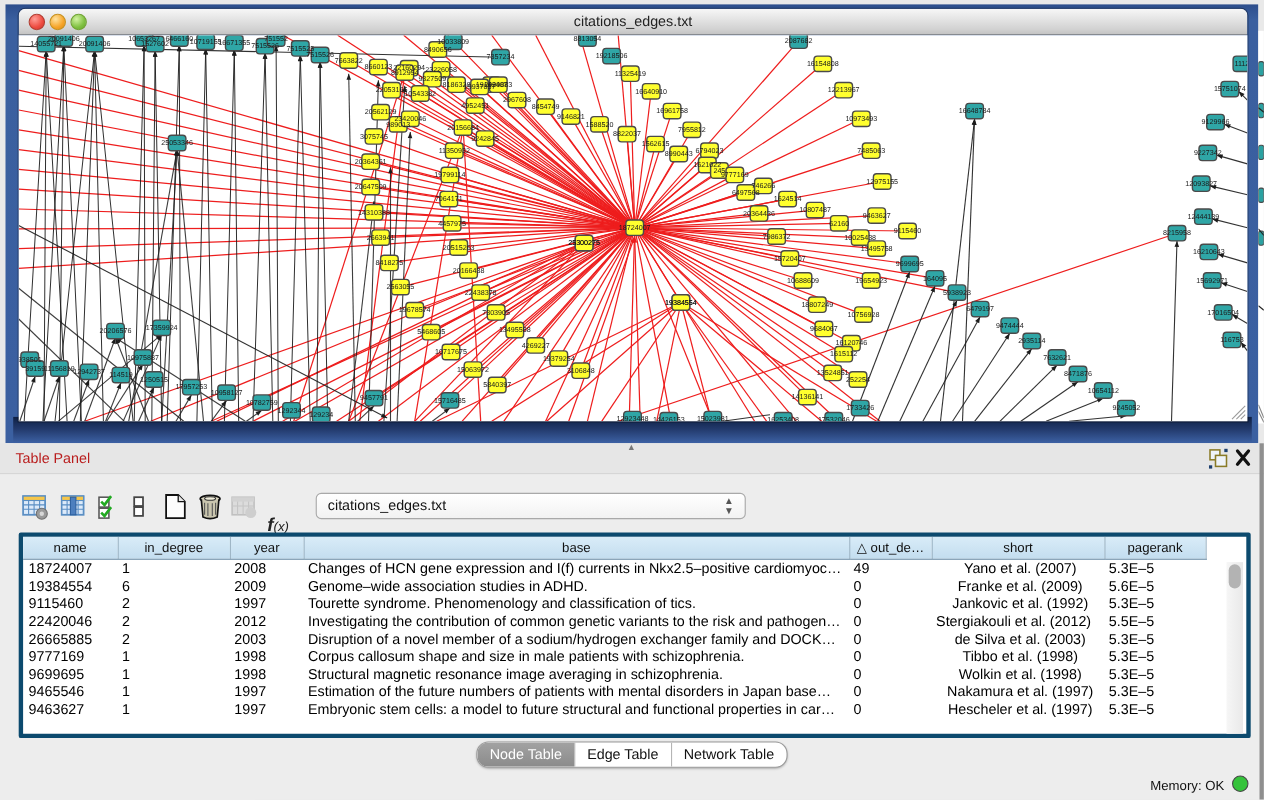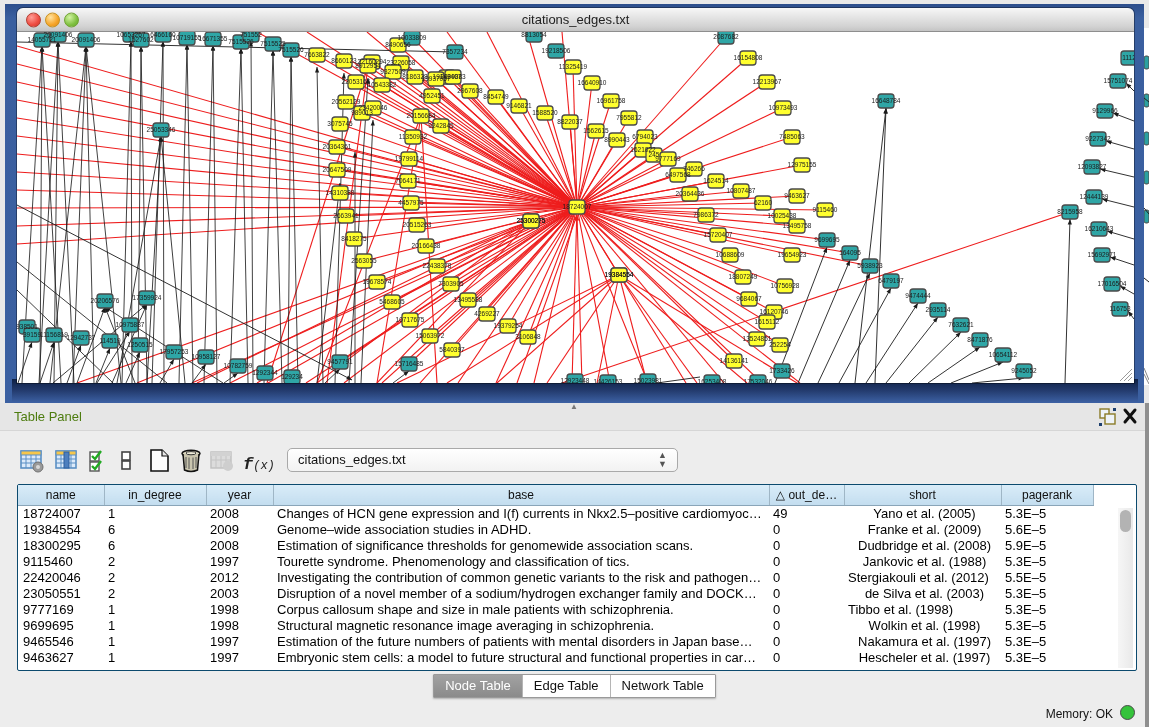--- a/index.html
+++ b/index.html
@@ -7,35 +7,35 @@
 #shadow{position:absolute;left:12px;top:379px;width:1126px;height:24px;background:linear-gradient(#0e2044 0%,#22396b 45%,#3d62a5 100%)}
 #win{position:absolute;left:17px;top:8px;width:1117px;height:375px;border-radius:6px 6px 0 0;box-shadow:0 0 0 1px rgba(0,0,0,.35)}
 #titlebar{height:24px;border-radius:6px 6px 0 0;background:linear-gradient(#f7f7f7,#d2d2d2 80%,#c4c4c4);border-bottom:1px solid #8e8e8e;position:relative}
 #titlebar .t{position:absolute;left:0;right:0;top:4px;text-align:center;font-size:13px;color:#222}
 .tl{position:absolute;top:12px;width:15px;height:15px;border-radius:50%;transform:translateY(-50%)}
 #canvas{position:relative;width:1117px;height:351px;background:#fff;overflow:hidden}
 #sliver{position:absolute;left:1144px;top:0px;width:5px;height:403px;background:#e9e9e9}
 #sliver .w{position:absolute;left:0;top:28px;width:5px;height:357px;background:#fff}
 #panel{position:absolute;left:0;top:403px;width:1149px;height:324px;background:#ededed}
 #ptitle{position:absolute;left:0;top:0;width:1149px;height:28px;background:#e6e6e6;border-bottom:1px solid #d6d6d6}
-#ptitle .t{position:absolute;left:14px;top:6px;font-size:13px;color:#4d7c0f}
+#ptitle .t{position:absolute;left:14px;top:6px;font-size:13px;color:#b91c1c}
 #grip{position:absolute;left:570px;top:-1px;width:10px;height:5px;color:#777;font-size:8px}
 #toolbar{position:absolute;left:0;top:36px;width:1149px;height:44px}
 .icon{position:absolute;top:10px}
 #combo{position:absolute;left:287px;top:9px;width:391px;height:24px;background:linear-gradient(#fff,#f2f2f2);border:1px solid #a9a9a9;border-radius:5px;font-size:13px;color:#111;line-height:22px;padding-left:10px}
 #combo .arr{position:absolute;right:10px;top:2px;font-size:9px;color:#555;line-height:9px}
-#tablewrap{position:absolute;left:17px;top:81px;width:1120px;height:187px;background:#fff;border:1px solid #0c4a6e;border-radius:2px;overflow:hidden}
+#tablewrap{position:absolute;left:17px;top:81px;width:1120px;height:187px;background:#fff;border:4px solid #0c4a6e;border-radius:2px;overflow:hidden}
 table{border-collapse:collapse;table-layout:fixed;width:1075px;font-size:13px}
 thead th{background:linear-gradient(#d9ecf8,#c3ddef);border-right:1px solid #9fb6c6;border-bottom:1px solid #8aa5b8;font-weight:normal;font-size:12px;height:20px;padding:0;color:#111}
 tbody td{height:16px;padding:0 0 0 4px;white-space:nowrap;overflow:hidden;color:#000}
 tbody td.num{padding-left:5px}
 #vsb{position:absolute;right:3px;top:23px;width:15px;height:160px;background:linear-gradient(90deg,#f6f6f6,#e9e9e9)}
 #vsb .thumb{position:absolute;left:2px;top:2px;width:11px;height:22px;background:#b3b3b3;border-radius:6px}
 #tabs{position:absolute;left:0;top:271px;width:1149px;height:26px;text-align:center}
-#tabgroup{display:inline-block;border:1px solid #9a9a9a;border-radius:1px;overflow:hidden;background:#fff;box-shadow:0 1px 2px rgba(0,0,0,.25)}
+#tabgroup{display:inline-block;border:1px solid #9a9a9a;border-radius:11px;overflow:hidden;background:#fff;box-shadow:0 1px 2px rgba(0,0,0,.25)}
 #tabgroup span{display:inline-block;font-size:13px;padding:3px 11px 4px;color:#111}
 #tabgroup .sel{background:linear-gradient(#a2a2a2,#8b8b8b);color:#fff}
 #tabgroup .sep{border-left:1px solid #b5b5b5}
 #status{position:absolute;left:0;top:297px;width:1149px;height:27px;font-size:12px;color:#111}
 #status .m{position:absolute;right:36px;top:7px}
 #status .dot{position:absolute;right:14px;top:5px;width:15px;height:15px;border-radius:50%;background:#35c33b;border:1.5px solid #4a4a4a}
 #rstrip{position:absolute;right:0px;top:403px;width:4px;height:324px;background:#8f8f8f}
 </style></head><body>
 <div id="desktop">
  <div id="blue"></div>
@@ -844,21 +844,21 @@
   <path d="M3 5 L4.5 21 Q11 24 17.5 21 L19 5" fill="#c9c5ae" stroke="#111" stroke-width="1.5"></path>
   <path d="M6 8 V19 M9 8.5 V20 M13 8.5 V20 M16 8 V19" stroke="#555" stroke-width="1"></path>
   <ellipse cx="11" cy="4.2" rx="5" ry="1.6" fill="#efecd9" stroke="#333"></ellipse>
 </svg>
 <svg class="icon" style="left:210px" width="26" height="26" opacity="0.55">
   <rect x="1" y="3" width="20" height="16" fill="#cfcfcf" stroke="#9a9a9a" stroke-width="1.4"></rect>
   <rect x="1" y="3" width="20" height="4" fill="#bdbdbd"></rect>
   <path d="M1 11 H21 M6 7 V19 M11 7 V19 M16 7 V19" stroke="#a5a5a5"></path>
   <circle cx="18" cy="17" r="5" fill="#b5b5b5"></circle>
 </svg>
-<div class="icon" style="left:243px;top:16px;font-size:17px;font-style:italic;font-family:Liberation Mono, monospace;color:#222"><b>f</b><span style="font-size:12px">(x)</span></div>
+<div class="icon" style="left:243px;top:29px;font-size:17px;font-style:italic;font-family:Liberation Sans, sans-serif;color:#222"><b>f</b><span style="font-size:12px">(x)</span></div>
   <div id="combo">citations_edges.txt<div class="arr">▲<br>▼</div></div>
  </div>
  <div id="tablewrap">
 <table>
         <colgroup>
           <col style="width:86px">
           <col style="width:102px">
           <col style="width:67px">
           <col style="width:496px">
           <col style="width:75px">
@@ -876,75 +876,66 @@
             <th>pagerank</th>
           </tr>
         </thead>
         <tbody>
 <tr>
             <td class="num">18724007</td>
             <td>1</td>
             <td>2008</td>
             <td>Changes of HCN gene expression and I(f) currents in Nkx2.5–positive cardiomyoc…</td>
             <td>49</td>
-            <td style="text-align:center">Yano et al. (2005)</td>
+            <td style="text-align:center">Yano et al. (2007)</td>
             <td>5.3E–5</td>
           </tr>
 <tr>
             <td class="num">19384554</td>
             <td>6</td>
             <td>2009</td>
             <td>Genome–wide association studies in ADHD.</td>
             <td>0</td>
             <td style="text-align:center">Franke et al. (2009)</td>
             <td>5.6E–5</td>
           </tr>
 <tr>
-            <td class="num">18300295</td>
-            <td>6</td>
-            <td>2008</td>
-            <td>Estimation of significance thresholds for genomewide association scans.</td>
-            <td>0</td>
-            <td style="text-align:center">Dudbridge et al. (2008)</td>
-            <td>5.9E–5</td>
-          </tr>
-<tr>
             <td class="num">9115460</td>
             <td>2</td>
             <td>1997</td>
             <td>Tourette syndrome. Phenomenology and classification of tics.</td>
             <td>0</td>
-            <td style="text-align:center">Jankovic et al. (1988)</td>
+            <td style="text-align:center">Jankovic et al. (1992)</td>
             <td>5.3E–5</td>
           </tr>
 <tr>
             <td class="num">22420046</td>
             <td>2</td>
             <td>2012</td>
             <td>Investigating the contribution of common genetic variants to the risk and pathogen…</td>
             <td>0</td>
             <td style="">Stergiakouli et al. (2012)</td>
             <td>5.5E–5</td>
           </tr>
 <tr>
-            <td class="num">23050551</td>
+            <td class="num">26665885</td>
             <td>2</td>
             <td>2003</td>
             <td>Disruption of a novel member of a sodium/hydrogen exchanger family and DOCK…</td>
             <td>0</td>
             <td style="text-align:center">de Silva et al. (2003)</td>
             <td>5.3E–5</td>
           </tr>
 <tr>
             <td class="num">9777169</td>
             <td>1</td>
             <td>1998</td>
             <td>Corpus callosum shape and size in male patients with schizophrenia.</td>
             <td>0</td>
-            <td style="text-align:left">Tibbo et al. (1998)</td>
+            <td style="text-align:center">Tibbo et al. (1998)</td>
             <td>5.3E–5</td>
           </tr>
 <tr>
             <td class="num">9699695</td>
             <td>1</td>
             <td>1998</td>
             <td>Structural magnetic resonance image averaging in schizophrenia.</td>
             <td>0</td>
             <td style="text-align:center">Wolkin et al. (1998)</td>
             <td>5.3E–5</td>

